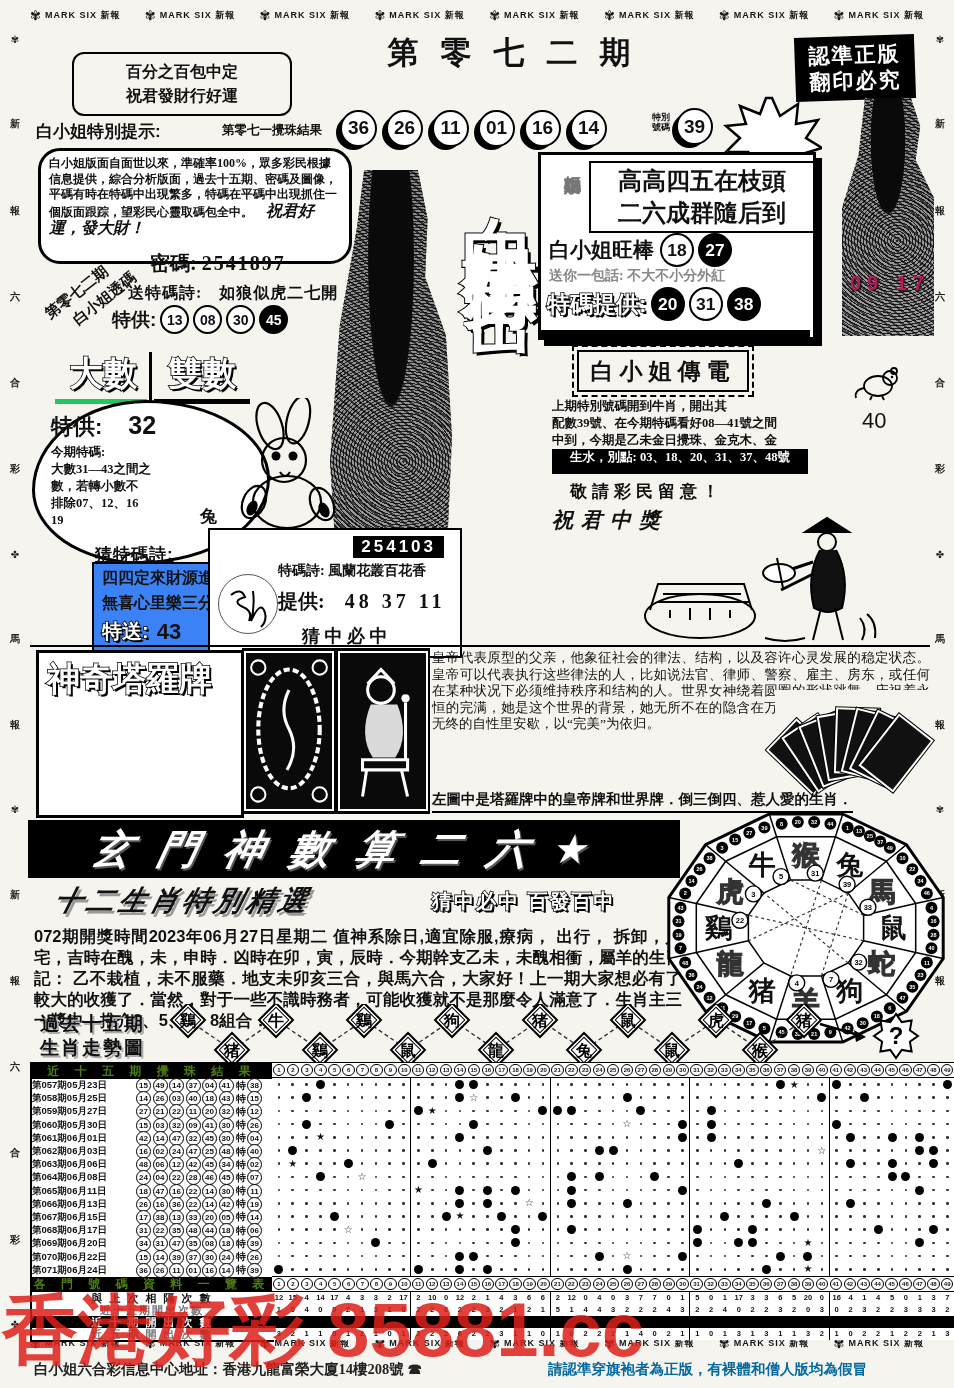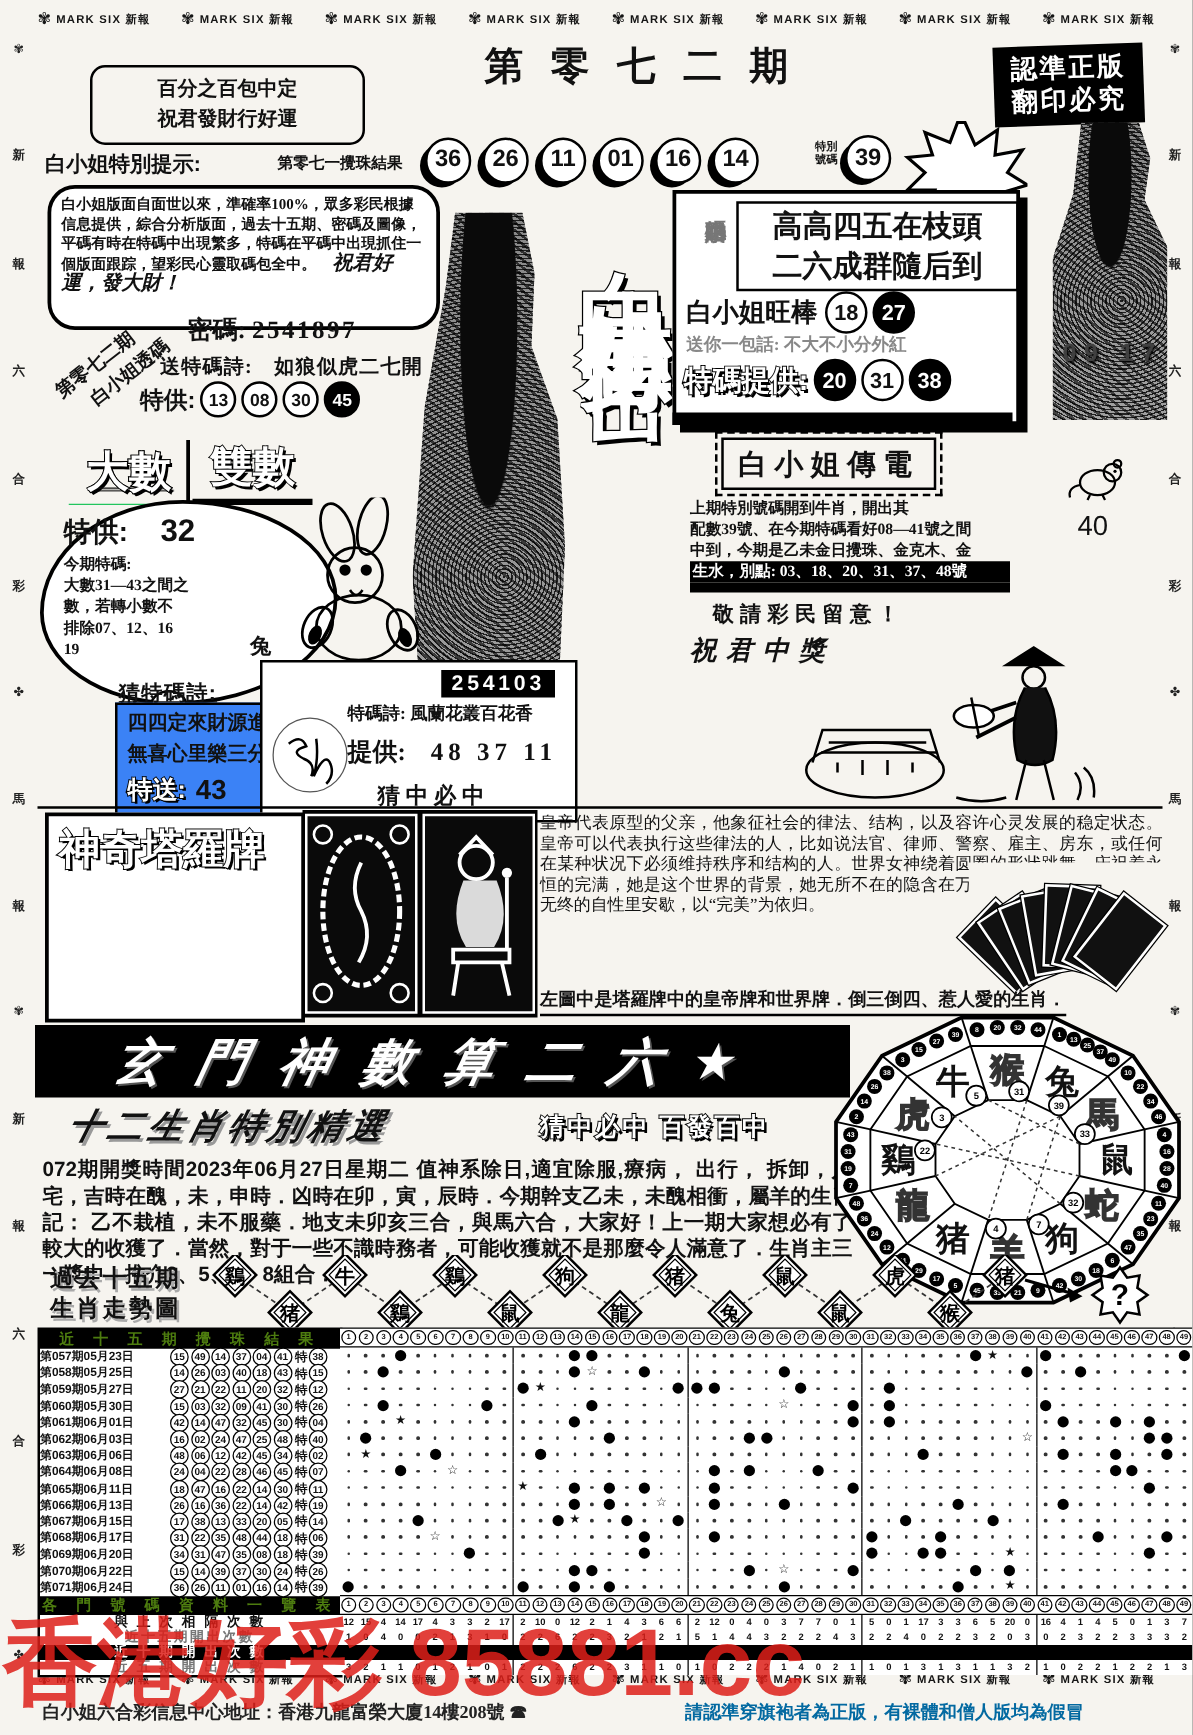--- a/index.html
+++ b/index.html
@@ -26,21 +26,21 @@
   .circle-s{display:inline-flex;width:25px;height:25px;border:2px solid #000;border-radius:50%;align-items:center;justify-content:center;font-size:14px;font-weight:bold;background:#fff;margin-right:4px;}
   .circle-s.fill{background:#000;color:#fff;}
   .roundbox{border:3px solid #000;border-radius:22px;background:#fff;}
   .hairtop{background:radial-gradient(ellipse at 50% 18%, #0a0a0a 0 26%, transparent 27%),
      repeating-radial-gradient(circle at 60% 60%, rgba(0,0,0,.8) 0 1px, transparent 1px 3px),
      repeating-linear-gradient(37deg, rgba(0,0,0,.45) 0 2px, rgba(255,255,255,.3) 2px 5px),
      linear-gradient(#555,#777);}
   .cloud{border:3px solid #000;background:#fff;border-radius:48% 52% 55% 45% / 55% 48% 52% 45%;}
   .tailcirc{border:2.5px solid #000;background:#fff;border-radius:50%;}
   .dline{border-top:2px solid #000;}
-  .invbar{background:#000;color:#fff;}
+  .invbar{background:#000;color:#fff;text-align:center;}
   
   #restable{font-size:9.5px;}
   .rt-header{background:#000;color:#4d7c0f;font-weight:bold;font-size:12px;letter-spacing:6px;text-align:center;height:15px;line-height:15px;}
   .rt-row{display:flex;align-items:center;height:13.2px;}
   .rt-issue{width:104px;font-weight:bold;font-size:9.5px;white-space:nowrap;}
   .rt-num{display:inline-flex;width:13px;height:13px;border:1px solid #000;border-radius:50%;align-items:center;justify-content:center;font-size:8px;font-weight:bold;margin-right:1.5px;background:#fff;}
   .rt-te{font-size:10px;font-weight:bold;margin:0 1px;}
   .rt-label{font-weight:bold;font-size:11px;text-align:center;height:12px;line-height:12px;letter-spacing:2px;}
   
   .mx-row{display:flex;height:13.2px;align-items:center;}
@@ -216,21 +216,21 @@
   </div>
   <div class="abs brush b" style="left:40px;top:262px;width:130px;font-size:15px;transform:rotate(-38deg);line-height:22px;">
     <div>第零七二期</div>
       <div style="margin-left:18px;">白小姐透碼</div>
   </div>
 
   <div class="abs hairtop" style="left:330px;top:170px;width:122px;height:486px;clip-path:polygon(28% 0,72% 0,80% 10%,78% 22%,95% 34%,100% 55%,92% 100%,10% 100%,0 60%,8% 32%,22% 12%);"></div>
   <div class="abs vtext otext b" style="left:452px;top:156px;height:505px;font-size:76px;line-height:96px;letter-spacing:14px;">白小姐傳密</div>
 
   <div class="abs" style="left:55px;top:352px;width:280px;height:52px;display:flex;align-items:flex-end;">
-    <div style="border-bottom:1px solid #22c55e;padding:0 10px 2px 14px;text-decoration:underline;">
+    <div style="border-bottom:5px solid #22c55e;padding:0 10px 2px 14px;">
       <span class="otext2 b" style="font-size:34px;">大數</span>
     </div>
     <div style="width:3px;height:52px;background:#000;margin:0 2px;"></div>
     <div style="border-bottom:5px solid #000;padding:0 14px 2px 14px;">
       <span class="otext2 b" style="font-size:34px;">雙數</span>
     </div>
   </div>
 
   <div class="abs cloud" style="left:32px;top:400px;width:206px;height:150px;padding:8px 10px 0 16px;">
     <div style="display:flex;align-items:baseline;gap:26px;">
@@ -303,21 +303,21 @@
     </div>
     <div class="abs brush" style="left:8px;top:112px;font-size:14px;color:#888;">送你一包話: 不大不小分外紅</div>
     <div class="abs" style="left:6px;top:132px;display:flex;align-items:center;gap:4px;">
       <span class="otext2 b" style="font-size:23px;">特碼提供:</span>
       <span id="tetinums"><span class="circle-s fill" style="height: 30px; width: 30px; font-size: 17.4px;">20</span><span class="circle-s" style="height: 30px; width: 30px; font-size: 17.4px;">31</span><span class="circle-s fill" style="height: 30px; width: 30px; font-size: 17.4px;">38</span></span>
     </div>
     <div class="abs invbar" style="left:-3px;bottom:-3px;width:272px;height:10px;"></div>
   </div>
 
   <div class="abs hairtop" style="left:842px;top:98px;width:92px;height:238px;clip-path:polygon(25% 0,75% 0,85% 12%,80% 26%,100% 42%,100% 100%,0 100%,0 46%,18% 24%);"></div>
-  <div class="abs b" style="left:850px;top:272px;font-size:20px;color:#404040;text-shadow:1px 1px 2px #000;letter-spacing:6px;">09  17</div>
+  <div class="abs b" style="left:850px;top:272px;font-size:20px;color:#be185d;text-shadow:1px 1px 2px #000;letter-spacing:6px;">09  17</div>
 
   <div class="abs" style="left:577px;top:350px;width:168px;height:38px;border:2px solid #000;outline:2px dashed #000;outline-offset:3px;display:flex;align-items:center;justify-content:center;">
     <span class="b" style="font-size:23px;letter-spacing:6px;">白小姐傳電</span>
   </div>
   <div class="abs serif b" id="telegrambody" style="left:552px;top:398px;width:256px;font-size:12.5px;line-height:17px;">
       <div>上期特別號碼開到牛肖，開出其</div>
       <div>配數39號、在今期特碼看好08—41號之間</div>
       <div>中到，今期是乙未金日攪珠、金克木、金</div>
       <div class="invbar" style="padding: 0px 2px;">生水，別點: 03、18、20、31、37、48號</div>
     </div>

